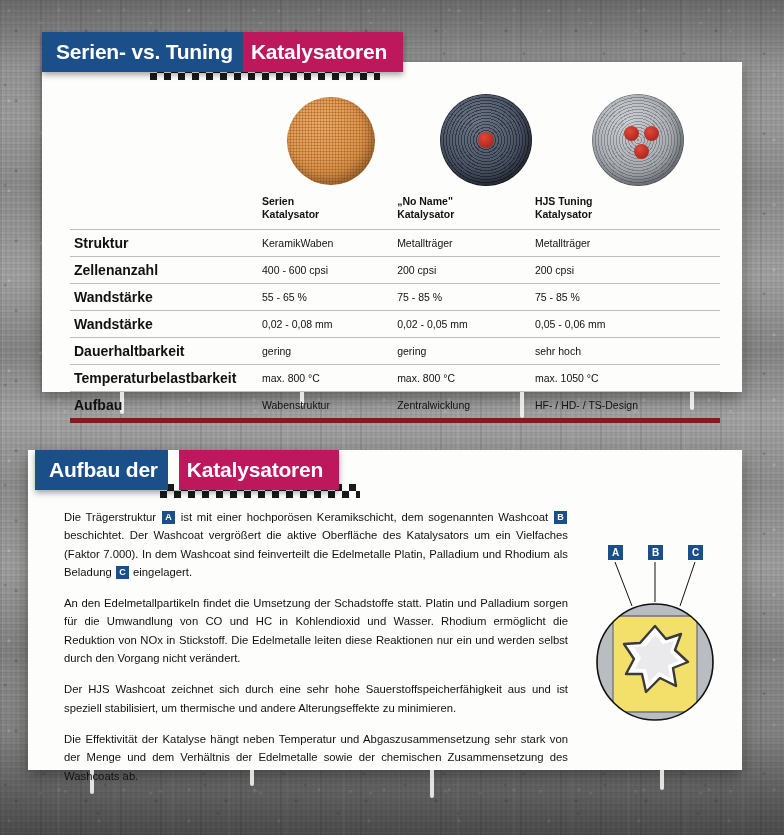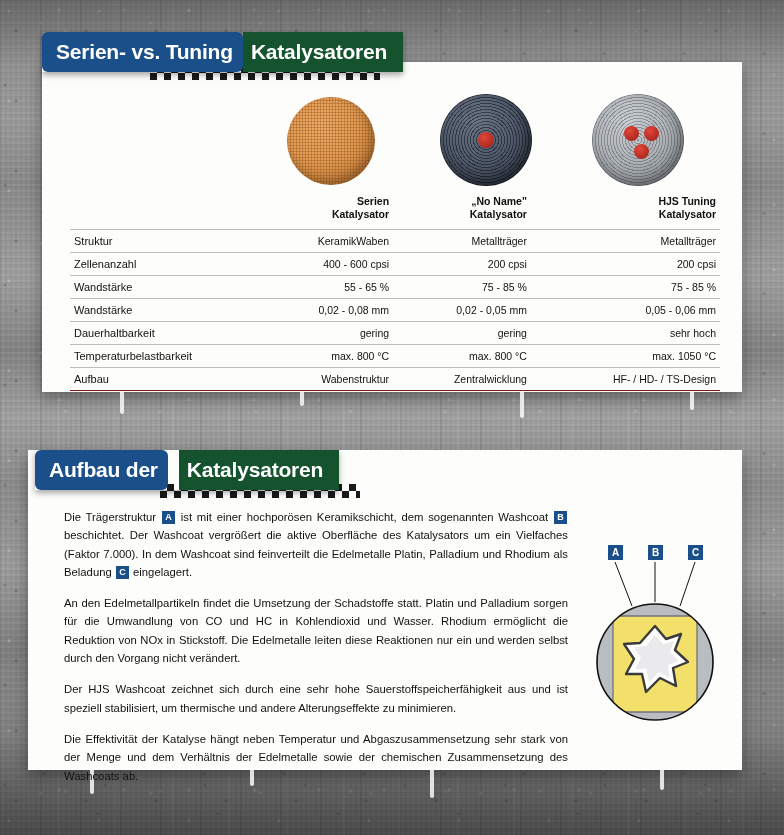--- a/index.html
+++ b/index.html
@@ -95,24 +95,23 @@
   .banner .blue {
     background: #1b4f8a;
     display: flex;
     align-items: center;
     padding: 0 10px 0 14px;
     color: #ffffff;
     font-weight: bold;
     font-size: 21px;
     letter-spacing: -0.2px;
     white-space: nowrap;
-    border-radius: 6px;
   }
   .banner .red {
-    background: #14532d;
+    background: #be185d;
     display: flex;
     align-items: center;
     padding: 0 16px 0 8px;
     color: #ffffff;
     font-weight: bold;
     font-size: 21px;
     letter-spacing: -0.2px;
     white-space: nowrap;
   }
   .checker {
@@ -136,35 +135,35 @@
     position: absolute;
     left: 70px;
     top: 190px;
     width: 650px;
     border-collapse: collapse;
     font-size: 10.5px;
     color: #111;
   }
   #table td, #table th {
     padding: 5px 4px;
-    text-align: right;
+    text-align: left;
     vertical-align: middle;
   }
   #table .rowlabel {
     text-align: left;
-    font-weight: normal;
+    font-weight: bold;
     width: 180px;
     padding-left: 4px;
-    font-size: 11px;
+    font-size: 14px;
   }
   #table tbody tr {
     border-top: 1px solid #bdbdbd;
   }
   #table tbody tr:last-child {
-    border-bottom: 1px solid #7f1d1d;
+    border-bottom: 5px solid #7f1d1d;
   }
   #table thead th {
     font-weight: bold;
     font-size: 10.5px;
     line-height: 1.25;
     padding-bottom: 8px;
     border: none;
   }
 
   

